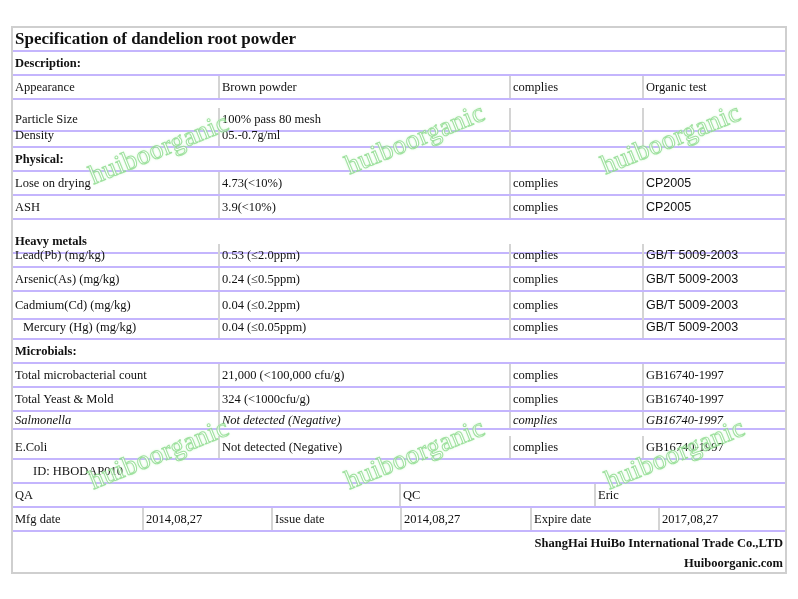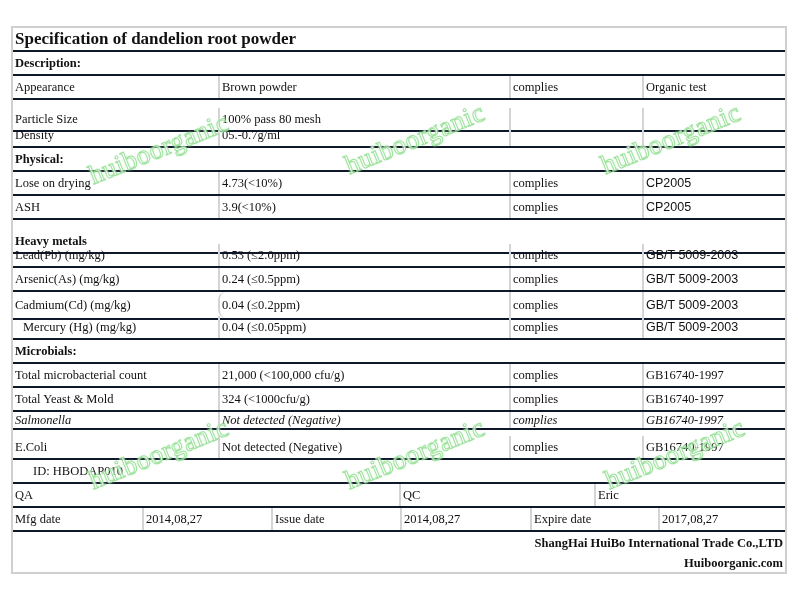--- a/index.html
+++ b/index.html
@@ -1,20 +1,20 @@
 <!DOCTYPE html>
 <html><head>
 <meta charset="utf-8">
 <style>
   html, body { margin:0; padding:0; background:#ffffff; }
   body { width:798px; height:599px; position:relative; overflow:hidden;
          font-family:"Liberation Serif", "DejaVu Serif", serif; color:#111; }
   .sheet { position:absolute; left:11px; top:26px; width:776px; height:548px;
            border:2px solid #cfcfcf; box-sizing:border-box; }
-  .row { position:absolute; left:0; right:0; border-bottom:2px solid #0f172a; box-sizing:border-box; }
+  .row { position:absolute; left:0; right:0; border-bottom:2px solid #c4b5fd; box-sizing:border-box; }
   .row:last-child { border-bottom:none; }
   .cell { position:absolute; top:0; bottom:0; box-sizing:border-box; padding-left:2px;
           display:flex; align-items:center; font-size:12.5px; white-space:nowrap; }
   .cell.divider { border-left:2px solid #d4d4d4; }
   .title { font-weight:bold; font-size:17px; }
   .section { font-weight:bold; font-size:12.5px; }
   .sans { font-family:"Liberation Sans", "DejaVu Sans", sans-serif; font-size:12.5px; }
   .company { position:absolute; right:2px; font-weight:bold; font-size:12.5px; }
   .watermark { position:absolute; font-family:"Liberation Serif", serif; font-size:27px;
                color:#ffffff; -webkit-text-stroke:1px #8edc8e; text-shadow:0 0 3px #b9f0b9;
@@ -79,21 +79,21 @@
     <div class="cell divider sans" style="left:629px;right:0;">GB/T 5009-2003</div>
   </div>
   <div class="row" style="top:240px;height:24px;">
     <div class="cell" style="left:0;width:205px;">Arsenic(As) (mg/kg)</div>
     <div class="cell divider" style="left:205px;width:291px;">0.24 (≤0.5ppm)</div>
     <div class="cell divider" style="left:496px;width:133px;">complies</div>
     <div class="cell divider sans" style="left:629px;right:0;">GB/T 5009-2003</div>
   </div>
   <div class="row" style="top:264px;height:28px;">
     <div class="cell" style="left:0;width:205px;">Cadmium(Cd) (mg/kg)</div>
-    <div class="cell divider" style="left:205px;width:291px;border-radius:8px;">0.04 (≤0.2ppm)</div>
+    <div class="cell divider" style="left:205px;width:291px;">0.04 (≤0.2ppm)</div>
     <div class="cell divider" style="left:496px;width:133px;">complies</div>
     <div class="cell divider sans" style="left:629px;right:0;">GB/T 5009-2003</div>
   </div>
   <div class="row" style="top:288px;height:24px;">
     <div class="cell" style="left:8px;width:205px;text-align:right;">Mercury (Hg) (mg/kg)</div>
     <div class="cell divider" style="left:205px;width:291px;">0.04 (≤0.05ppm)</div>
     <div class="cell divider" style="left:496px;width:133px;">complies</div>
     <div class="cell divider sans" style="left:629px;right:0;">GB/T 5009-2003</div>
   </div>
 

